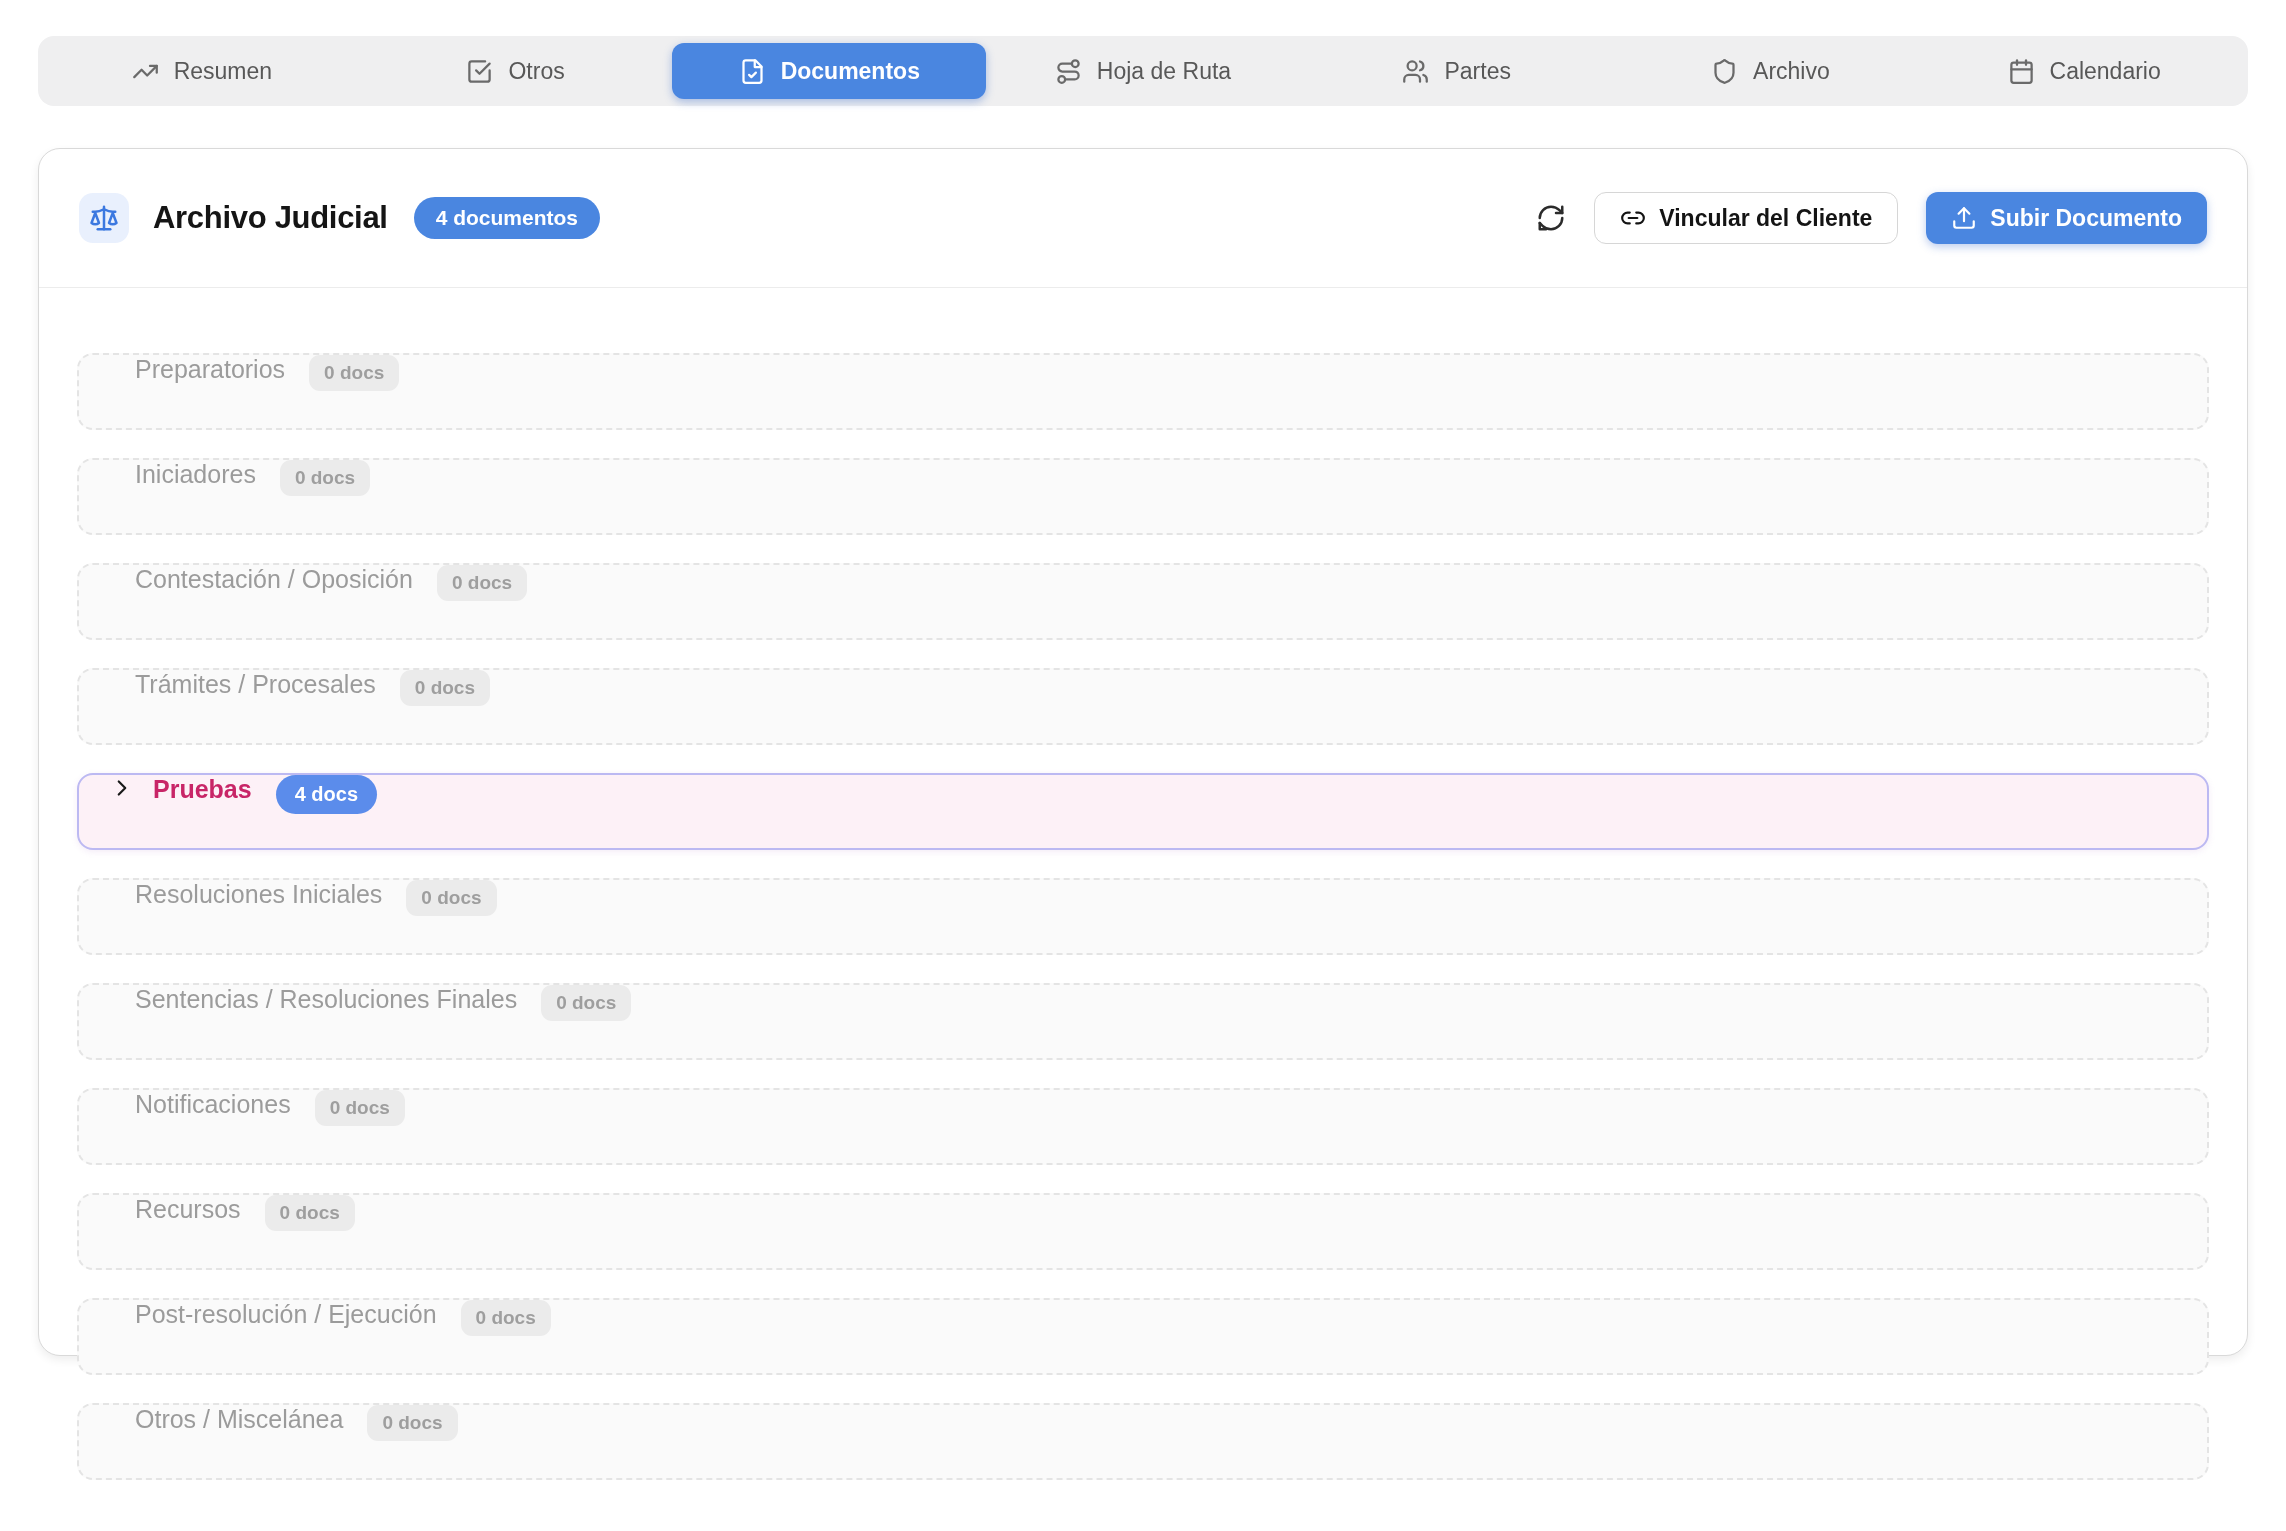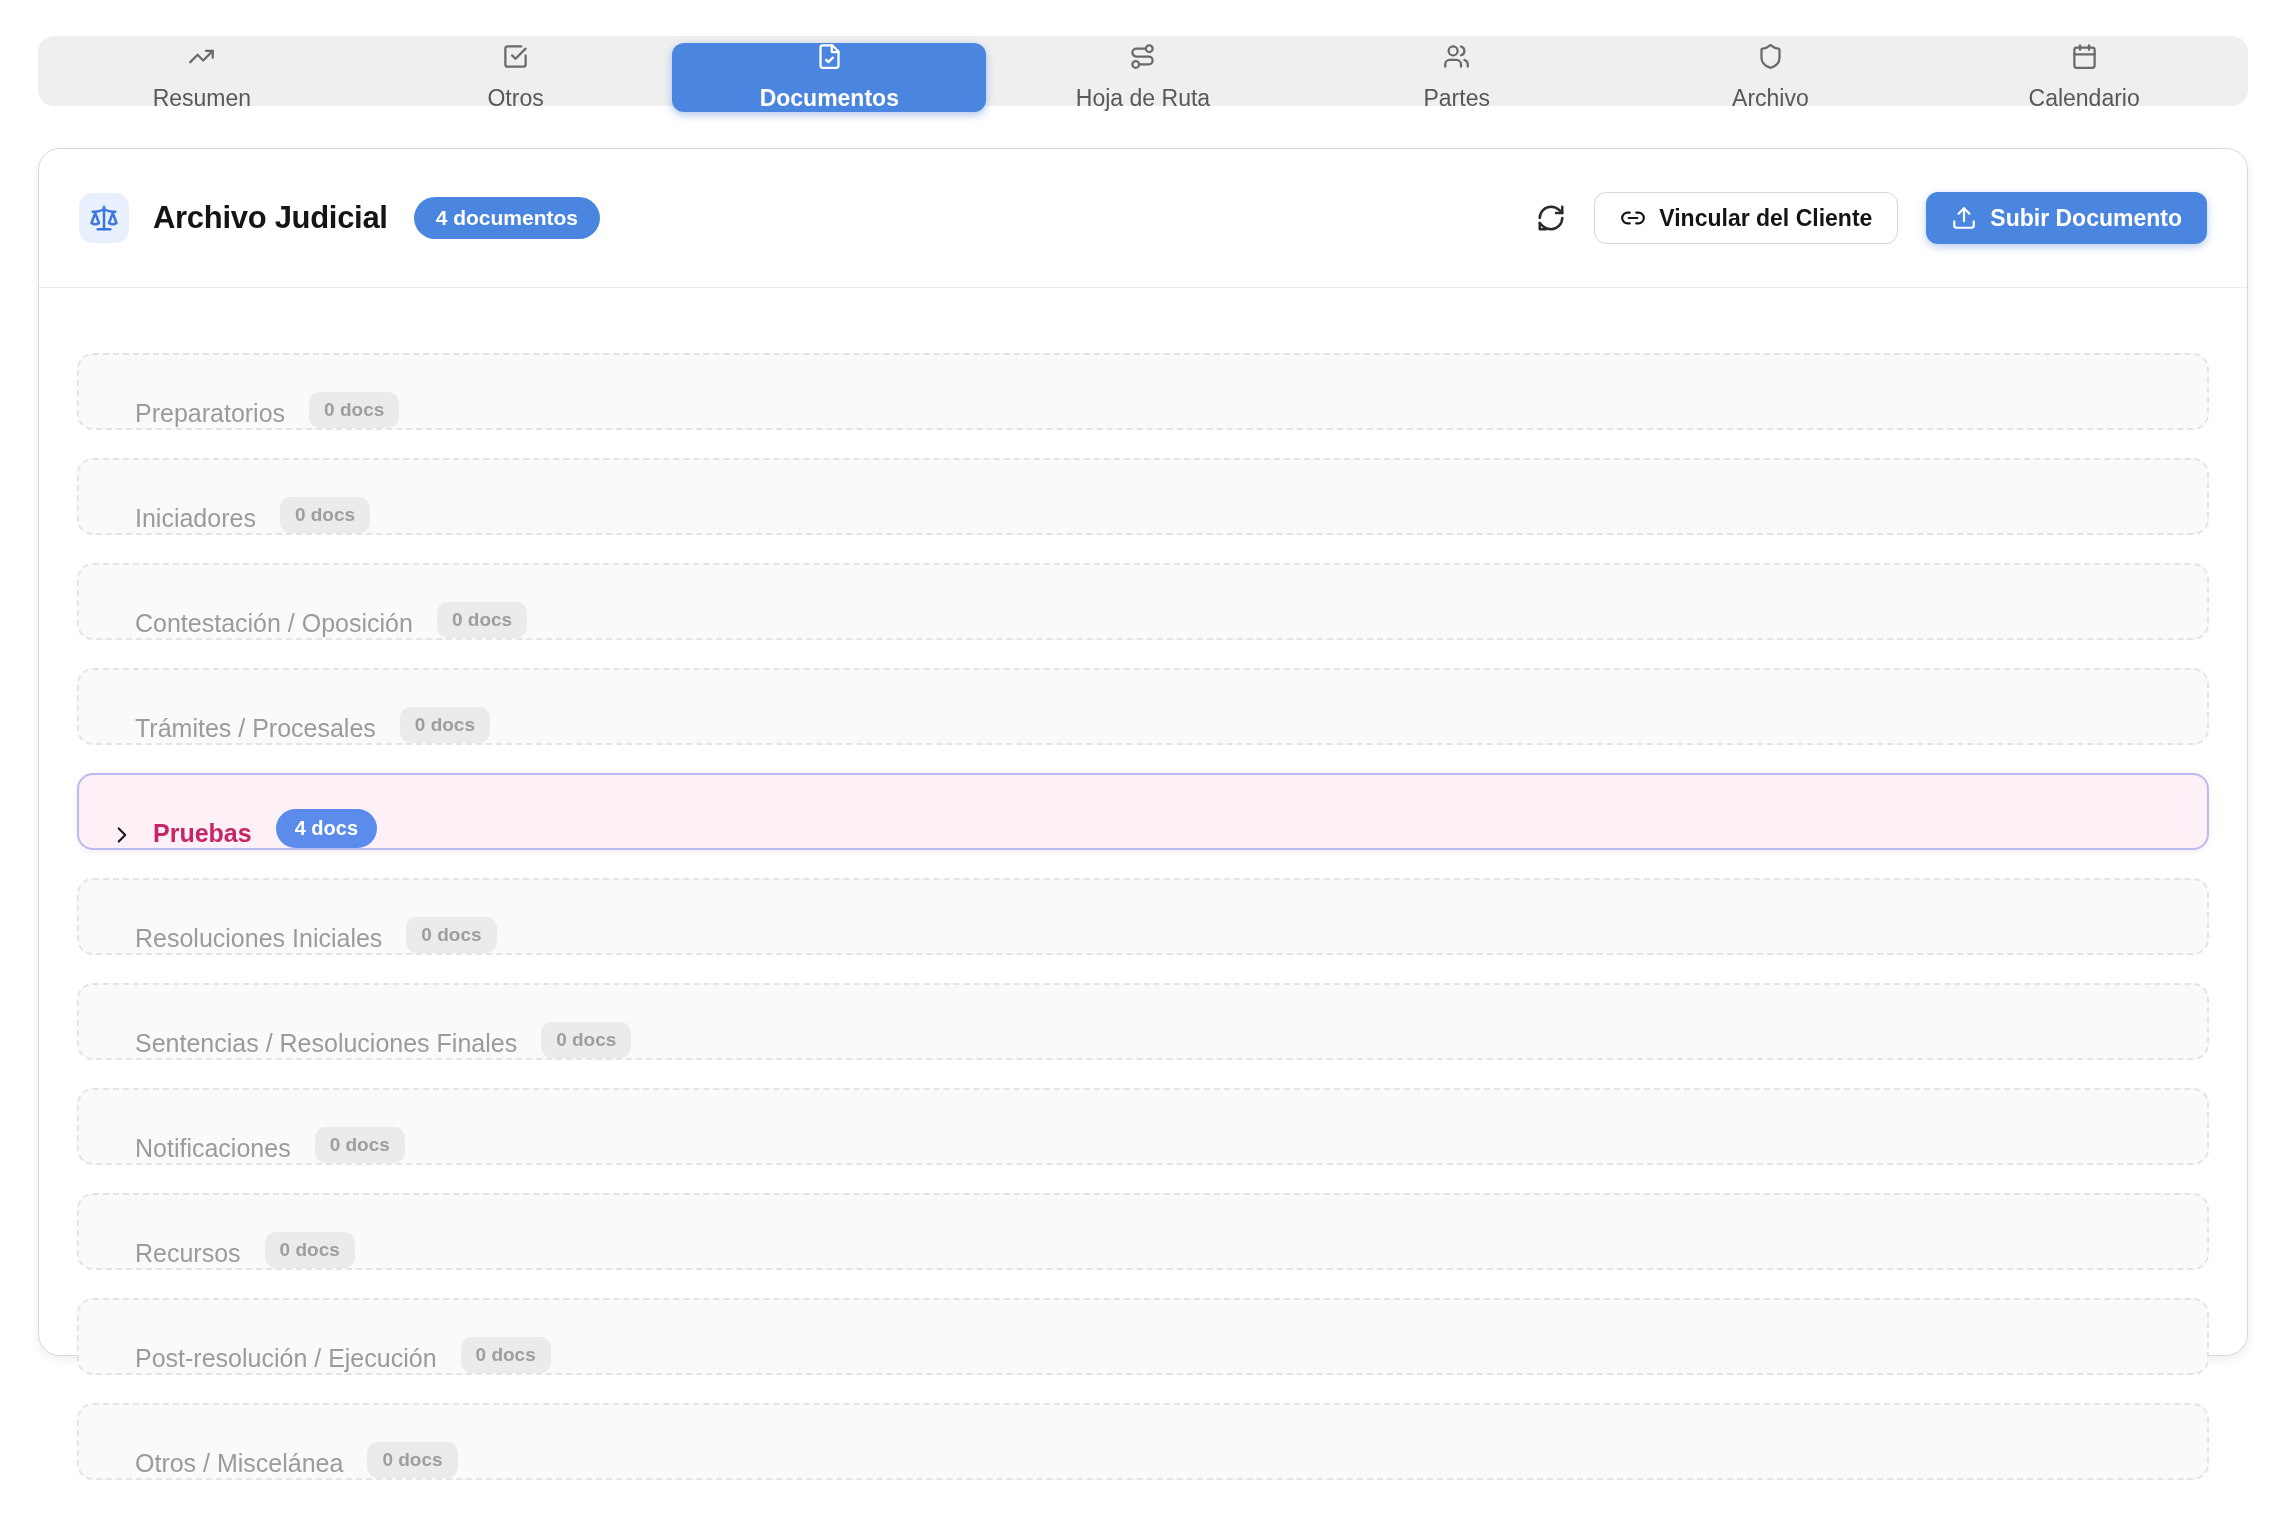--- a/index.html
+++ b/index.html
@@ -25,21 +25,20 @@
     padding: 7px;
   }
   .tab {
     display: flex; align-items: center; justify-content: center;
     gap: 15px;
     color: #585858;
     font-size: 23px; font-weight: 500;
     border-radius: 12px;
     cursor: pointer;
     white-space: nowrap;
-    flex-direction: column;
   }
   .tab .t-icon { width: 27px; height: 27px; color: #6a6a6a; }
   .tab .t-icon svg { width: 100%; height: 100%; }
   .tab.active {
     background: #4a86e0;
     color: #ffffff;
     font-weight: 600;
     box-shadow: 0 3px 8px rgba(60,110,205,.40);
   }
   .tab.active .t-icon { color: #ffffff; }
@@ -111,21 +110,21 @@
   .category-list {
     flex: 1;
     padding: 65px 38px 29px;
     display: flex; flex-direction: column; gap: 28px;
   }
   .row {
     height: 77px; flex: 0 0 77px;
     border-radius: 16px;
     background: #fafafa;
     border: 2px dashed #e4e4e4;
-    display: flex; align-items: flex-end;
+    display: flex; align-items: flex-start;
     padding: 0 56px;
     cursor: pointer;
   }
   .row .chevron { display: none; width: 26px; height: 26px; color: #1a1a1a; margin-right: 18px; }
   .row .chevron svg { width: 100%; height: 100%; }
   .row-label {
     font-size: 25px; font-weight: 500;
     color: #9b9b9b;
   }
   .docs-badge {

